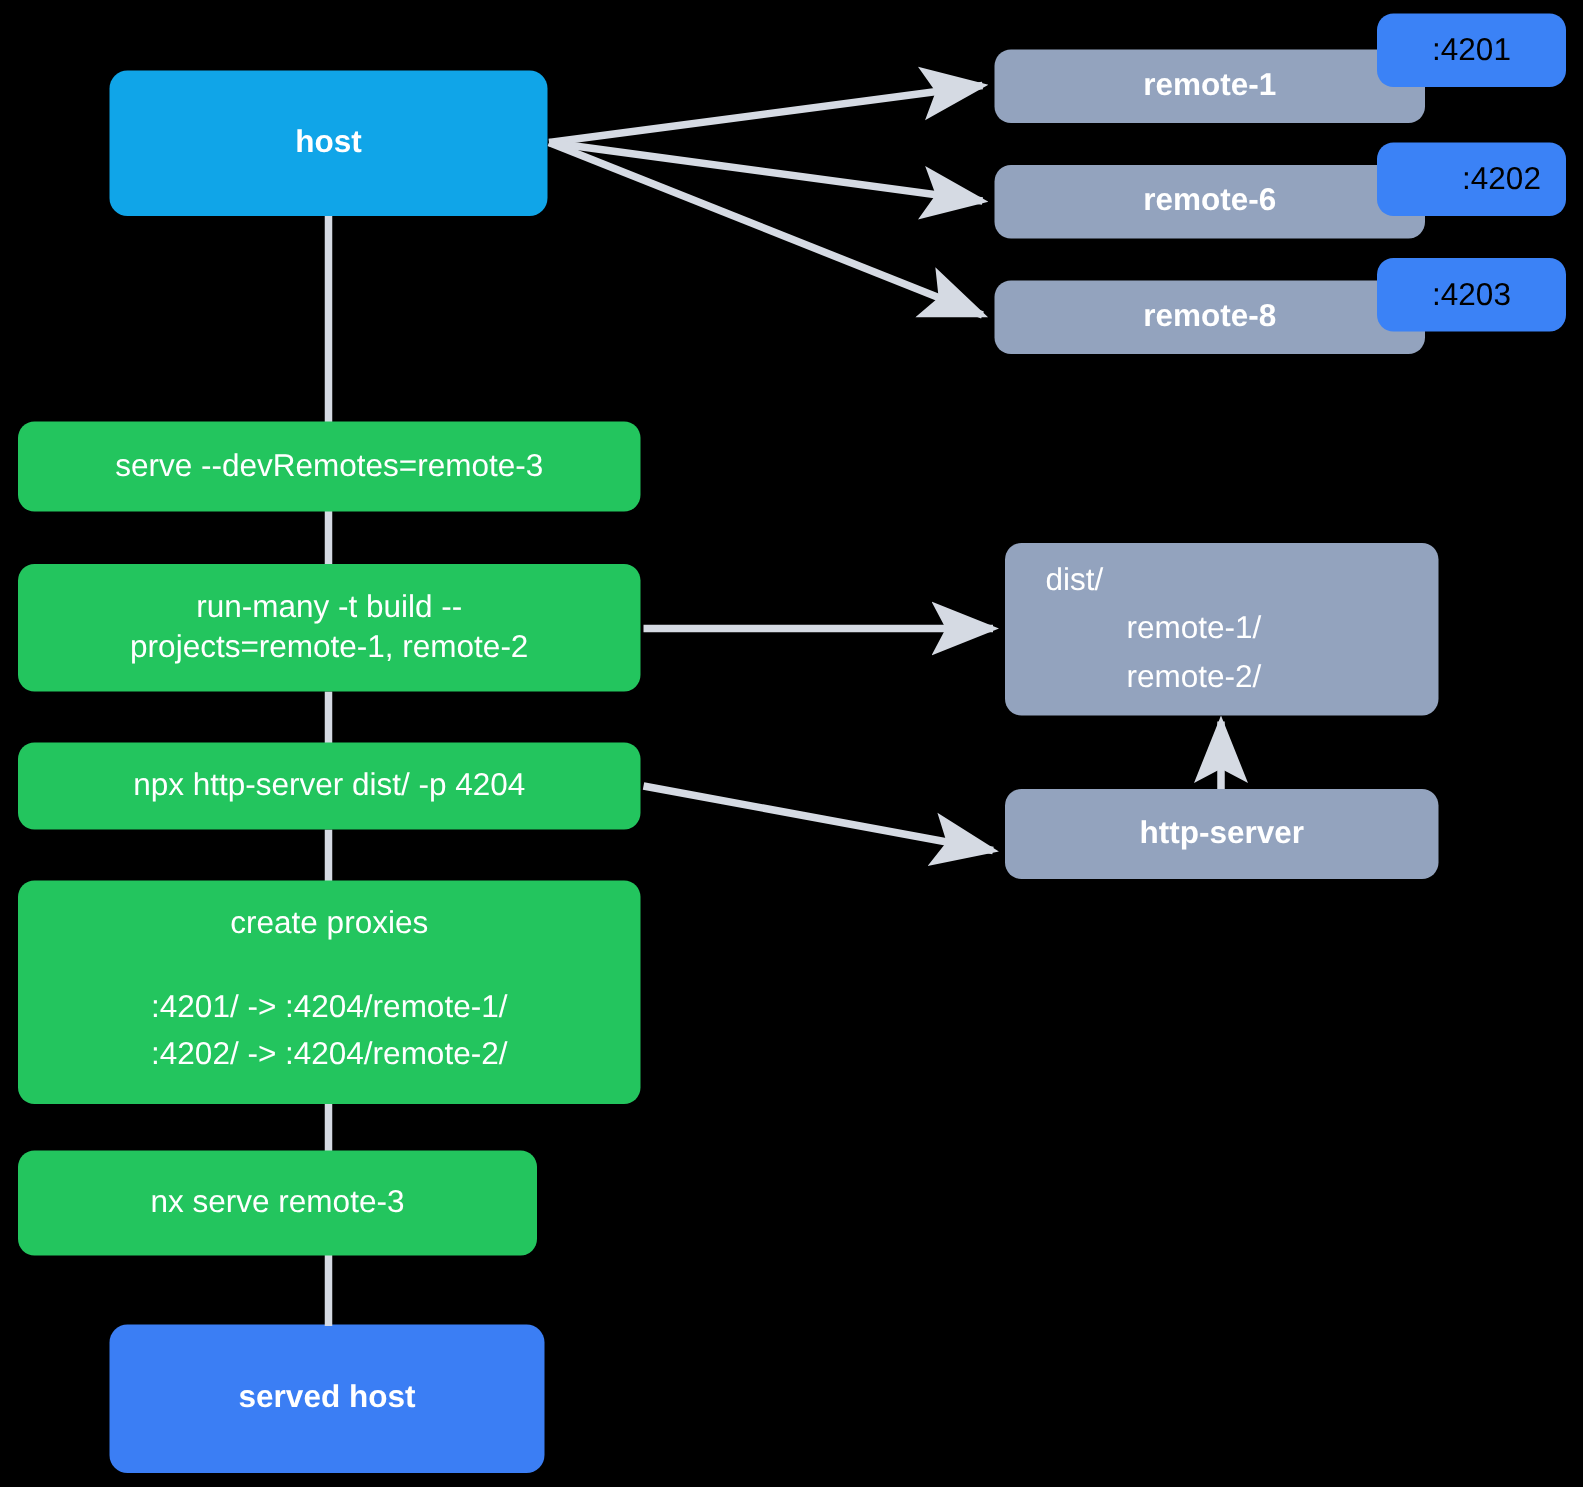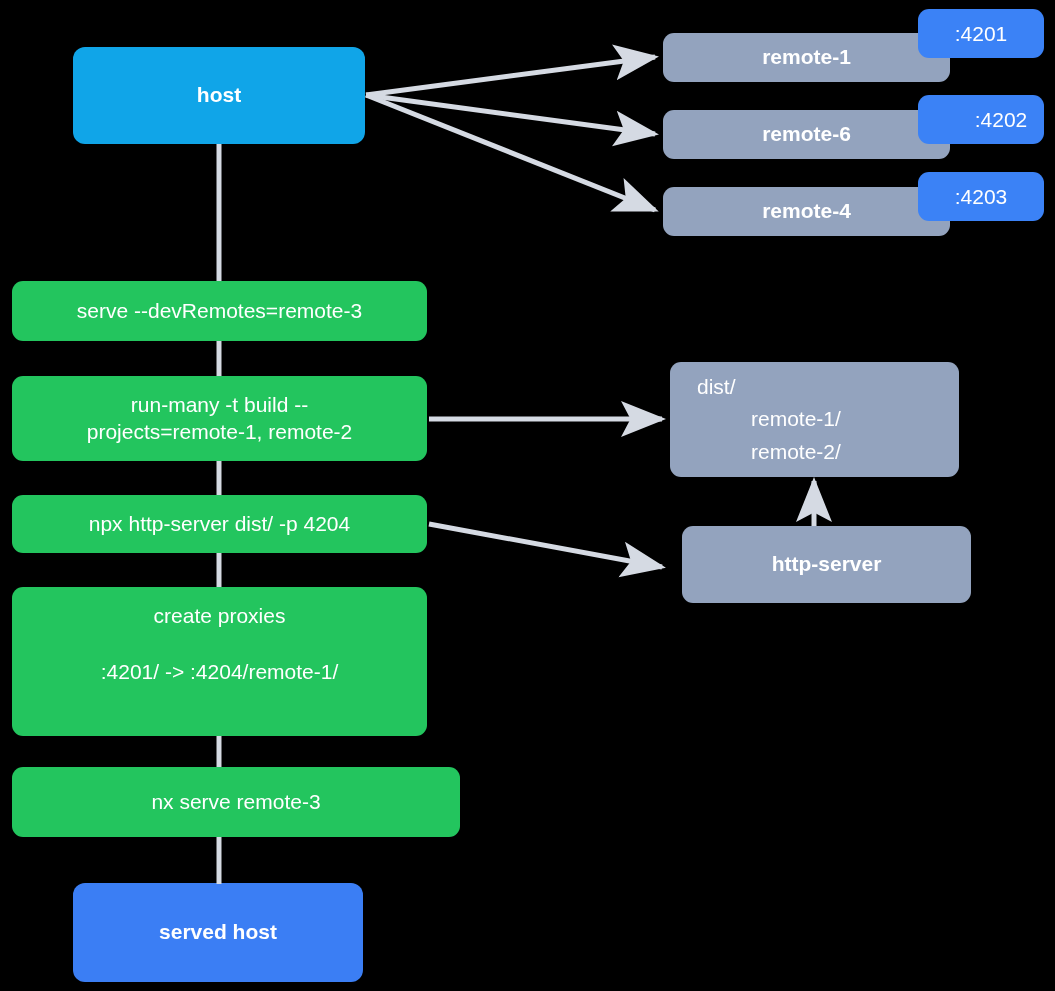--- a/index.html
+++ b/index.html
@@ -61,21 +61,21 @@
     font-size: 21px;
     font-weight: 400;
     border-radius: 11px;
     z-index: 2;
   }
 
   .port-badge {
     position: absolute;
     box-sizing: border-box;
     background: #3B82F6;
-    color: #ffffff;
+    color: #000000;
     font-size: 21px;
     font-weight: 400;
     border-radius: 11px;
     display: flex;
     align-items: center;
     justify-content: center;
     z-index: 3;
   }
 
   
@@ -156,21 +156,21 @@
   </div>
 
   <div class="node node-remote" style="left:663px; top:110px; width:287px; height:49px;">
     <span>remote-6</span>
   </div>
   <div class="port-badge" style="left:918px; top:95px; width:126px; height:49px;padding-left:40px;">
     <span>:4202</span>
   </div>
 
   <div class="node node-remote" style="left:663px; top:187px; width:287px; height:49px;">
-    <span>remote-4</span>
+    <span>remote-8</span>
   </div>
   <div class="port-badge" style="left:918px; top:172px; width:126px; height:49px;text-align:right;">
     <span>:4203</span>
   </div>
 
   <div class="node node-green" style="left:12px; top:281px; width:415px; height:60px;">
     <span>serve --devRemotes=remote-3</span>
   </div>
 
   <div class="node node-green multiline" style="left:12px; top:376px; width:415px; height:85px;">
@@ -179,36 +179,37 @@
   </div>
 
   <div class="node node-green" style="left:12px; top:495px; width:415px; height:58px;">
     <span>npx http-server dist/ -p 4204</span>
   </div>
 
   <div class="node node-green" style="left:12px; top:587px; width:415px; height:149px; justify-content:flex-start; padding-top:16px;">
     <span>create proxies</span>
     <span class="proxy-lines">
       <span>:4201/ -&gt; :4204/remote-1/</span>
+      <span>:4202/ -&gt; :4204/remote-2/</span>
     </span>
   </div>
 
-  <div class="node node-green" style="left:12px; top:767px; width:448px; height:70px;">
+  <div class="node node-green" style="left:12px; top:767px; width:346px; height:70px;">
     <span>nx serve remote-3</span>
   </div>
 
   <div class="node node-served" style="left:73px; top:883px; width:290px; height:99px;">
     <span>served host</span>
   </div>
 
   <div class="node node-gray" style="left:670px; top:362px; width:289px; height:115px; align-items:flex-start; justify-content:center; padding-left:27px;">
     <span class="tree">
       <span>dist/</span>
       <span class="indent">remote-1/</span>
       <span class="indent">remote-2/</span>
     </span>
   </div>
 
-  <div class="node node-gray bold" style="left:670px; top:526px; width:289px; height:77px;margin-left:12px;">
+  <div class="node node-gray bold" style="left:670px; top:526px; width:289px; height:60px;">
     <span>http-server</span>
   </div>
 
 </div>
 
 </body></html>

